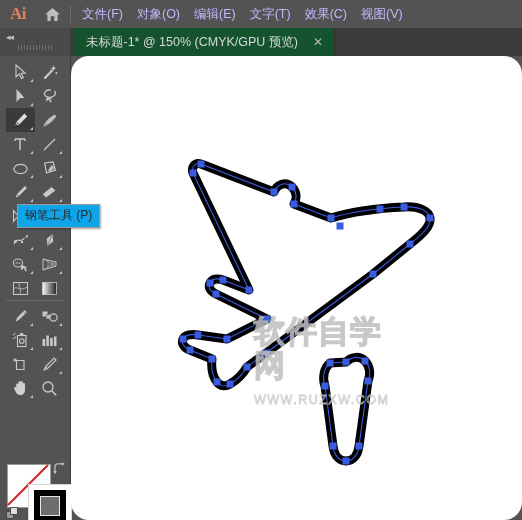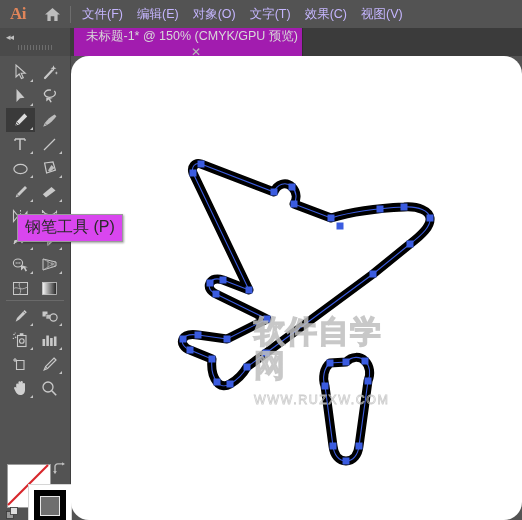--- a/index.html
+++ b/index.html
@@ -40,22 +40,22 @@
   }
   .chev{
     position:absolute;left:6px;top:4px;color:#c0c0c0;font-size:9px;letter-spacing:-1px;
   }
   .grip{
     position:absolute;left:18px;top:17px;width:36px;height:5px;
     background:repeating-linear-gradient(to right,#6e6e6e 0 1px,transparent 1px 3px);
   }
   .doc-tab{
     position:absolute;left:74px;top:0;height:28px;
-    background:#a21caf;display:flex;align-items:center;
-    padding:0 4px 0 12px;border-right:1px solid #2e2e2e;flex-direction:column;
+    background:#14532d;display:flex;align-items:center;
+    padding:0 4px 0 12px;border-right:1px solid #2e2e2e;
   }
   .doc-tab-label{color:#d8d8d8;font-size:12.5px;white-space:nowrap;}
   .doc-tab-close{
     color:#b8b8b8;font-size:12px;margin-left:14px;margin-right:6px;
     width:12px;text-align:center;
   }
 
   
   .toolbar{
     position:absolute;left:0;top:56px;width:70px;height:464px;
@@ -72,25 +72,24 @@
     position:absolute;right:2px;bottom:2px;width:0;height:0;
     border-left:3px solid transparent;border-bottom:3px solid #c4c4c4;
   }
   .tool-sep{
     clear:both;width:58px;height:1px;background:#6a6a6a;margin:3px 0 3px 0;
   }
 
   
   .tooltip{
     position:absolute;left:17px;top:148px;
-    background:#d946ef;border:1px solid #9a9a9a;
-    padding:2px 7px 3px 7px;font-size:16px;color:#2a2a2a;
+    background:#0ea5e9;border:1px solid #9a9a9a;
+    padding:2px 7px 3px 7px;font-size:12px;color:#2a2a2a;
     white-space:nowrap;z-index:40;
     box-shadow:1px 1px 2px rgba(0,0,0,.35);
-    margin-top:10px;
   }
 
   
   .colorblock{position:absolute;left:5px;top:404px;width:62px;height:60px;}
   .fill-sw{
     position:absolute;left:2px;top:4px;width:42px;height:42px;
     background:#ffffff;border:1px solid #9c9c9c;
   }
   .fill-sw .slash{
     position:absolute;left:-1px;top:-1px;width:42px;height:42px;overflow:hidden;
@@ -141,22 +140,22 @@
 
   <div class="menubar">
     <div class="ai-logo">Ai</div>
     <div class="home-btn">
       <svg width="17" height="15" viewBox="0 0 17 15">
         <path d="M8.5 1 L16 7.5 L13.6 7.5 L13.6 14 L10.3 14 L10.3 9.3 L6.7 9.3 L6.7 14 L3.4 14 L3.4 7.5 L1 7.5 Z" fill="#bdbdbd"></path>
       </svg>
     </div>
     <div class="vdiv"></div>
     <div class="menu-item">文件(F)</div>
+    <div class="menu-item">对象(O)</div>
     <div class="menu-item">编辑(E)</div>
-    <div class="menu-item">对象(O)</div>
     <div class="menu-item">文字(T)</div>
     <div class="menu-item">效果(C)</div>
     <div class="menu-item">视图(V)</div>
   </div>
 
   <div class="tabbar">
     <div class="panel-collapse">
       <div class="chev">◂◂</div>
       <div class="grip"></div>
     </div>

